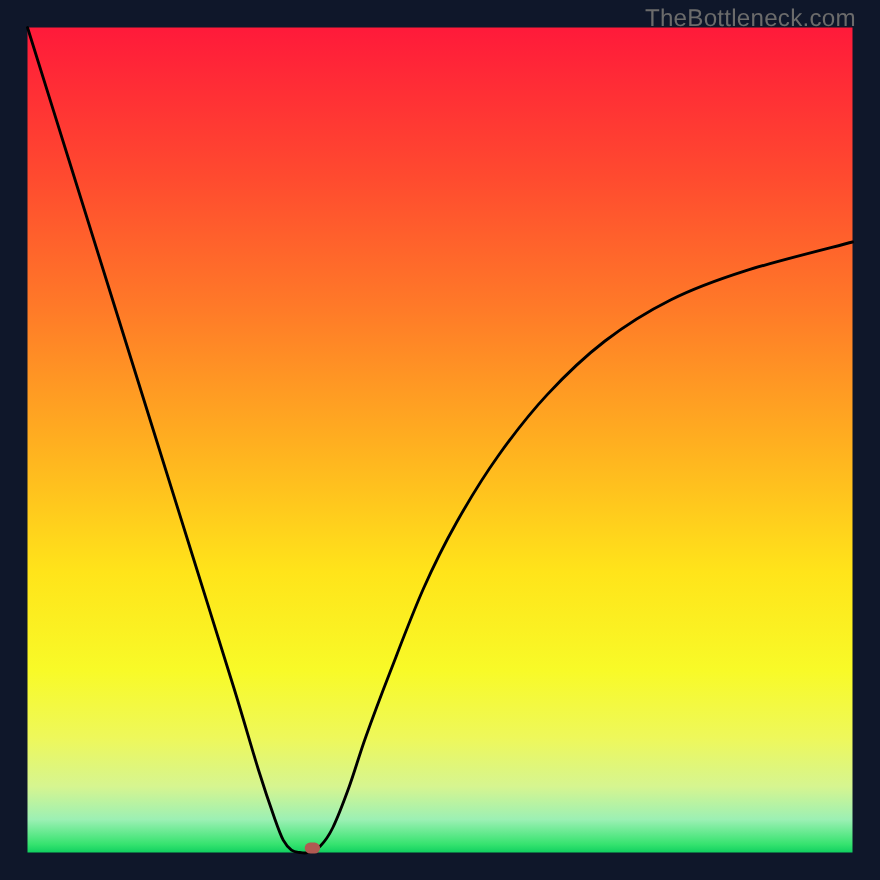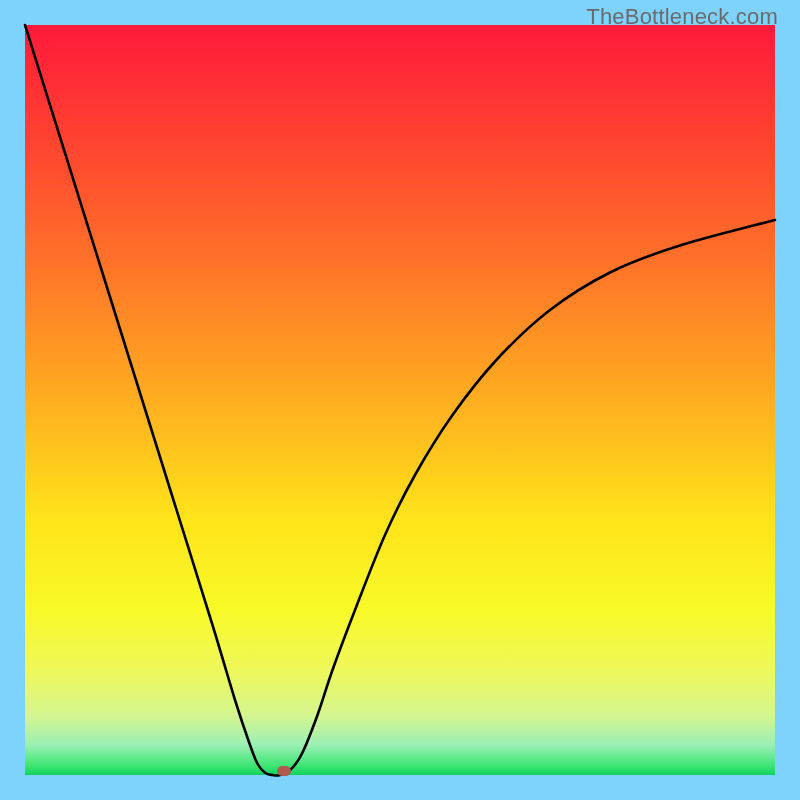--- a/index.html
+++ b/index.html
@@ -1,21 +1,21 @@
 <!DOCTYPE html>
 <html><head>
 <meta charset="utf-8">
 <style>
   * { margin: 0; padding: 0; box-sizing: border-box; }
   html, body { width: 800px; height: 800px; overflow: hidden; background: #000; }
   .frame {
     position: relative;
     width: 800px;
     height: 800px;
-    background: #7dd3fc;
+    background: #0f172a;
   }
   .plot-area {
     position: absolute;
     left: 25px;
     top: 25px;
     width: 750px;
     height: 750px;
     background: linear-gradient(to bottom,
       #ff1a3a 0%,
       #ff4a2f 18%,

